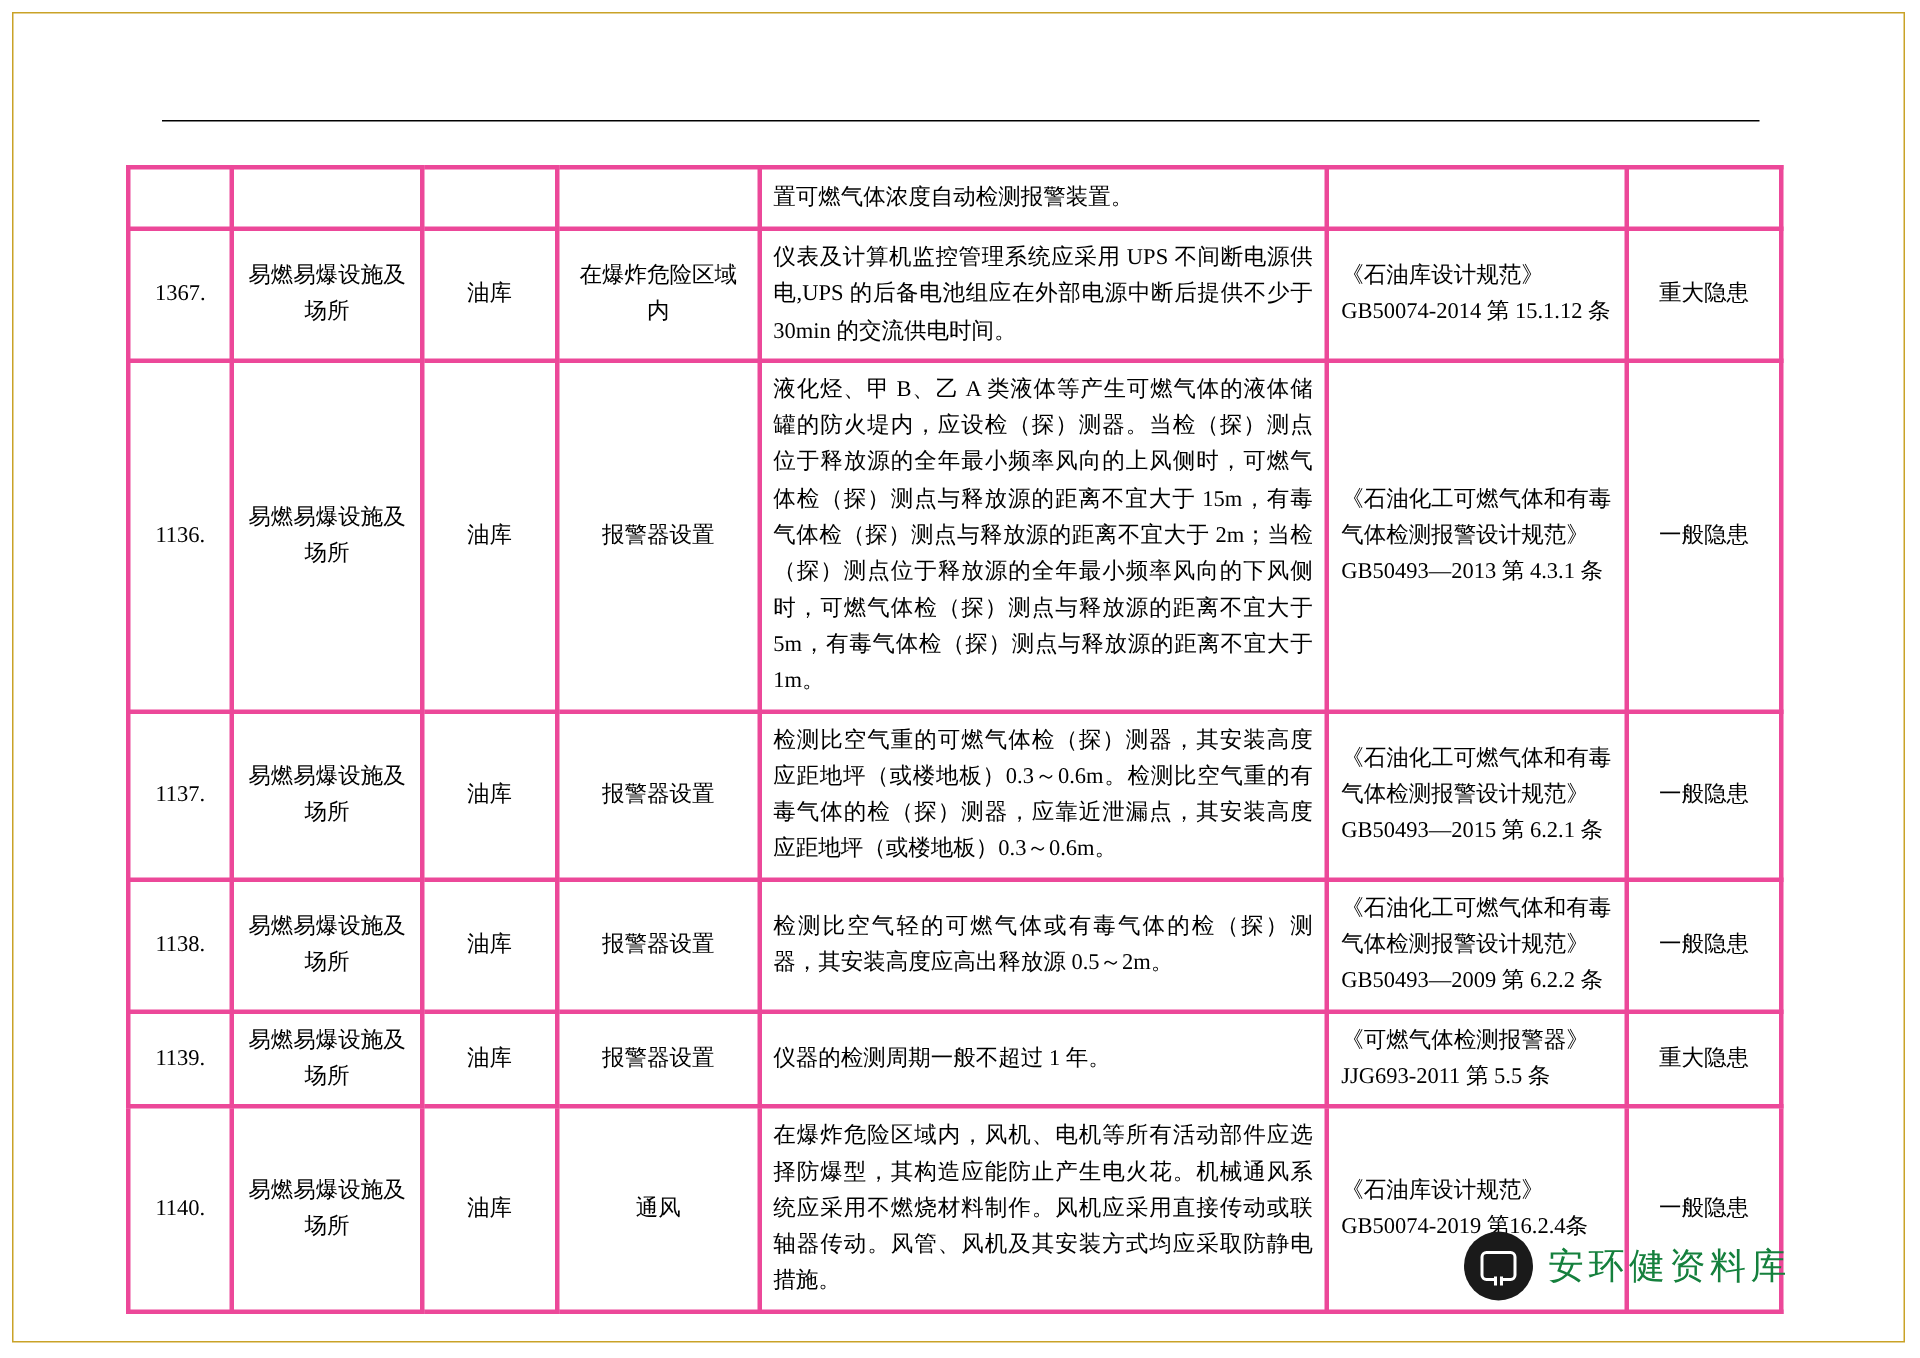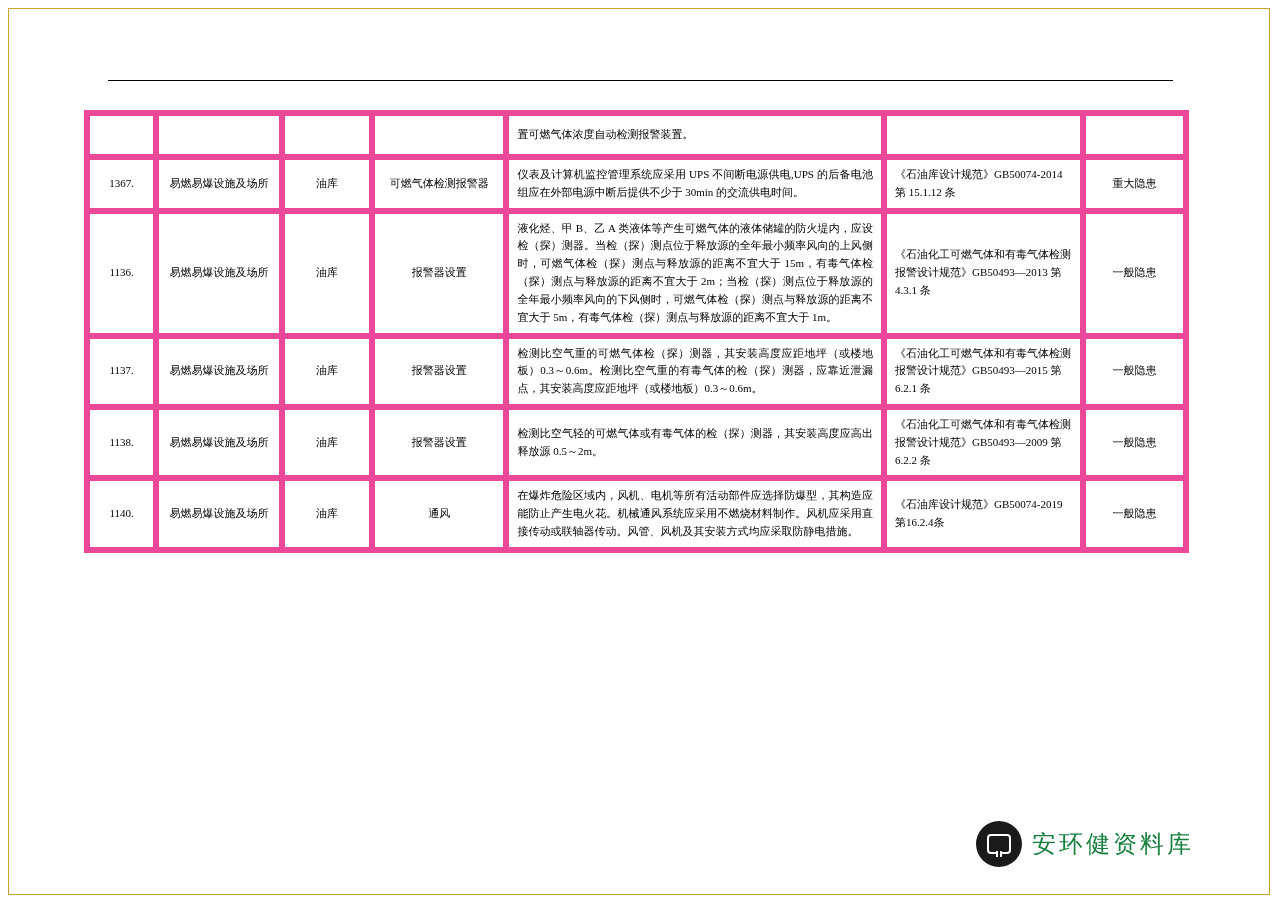--- a/index.html
+++ b/index.html
@@ -34,24 +34,24 @@
   }
   table.doc-table {
     position: absolute;
     left: 84px;
     top: 110px;
     width: 1105px;
     border-collapse: collapse;
     table-layout: fixed;
   }
   table.doc-table td {
-    border: 6px solid #ec4899;
+    border: 3px solid #ec4899;
     vertical-align: middle;
     padding: 6px 8px;
-    font-size: 11px;
+    font-size: 15px;
     line-height: 1.62;
   }
   col.c-no    { width: 66px; }
   col.c-cat   { width: 120px; }
   col.c-place { width: 86px; }
   col.c-item  { width: 128px; }
   col.c-desc  { width: 360px; }
   col.c-ref   { width: 190px; }
   col.c-level { width: 98px; }
 
@@ -130,21 +130,21 @@
       <td class="empty-cell"></td>
       <td class="cell-left">置可燃气体浓度自动检测报警装置。</td>
       <td class="empty-cell"></td>
       <td class="empty-cell"></td>
     </tr>
 
     <tr>
       <td class="cell-center">1367.</td>
       <td class="cell-center">易燃易爆设施及场所</td>
       <td class="cell-center">油库</td>
-      <td class="cell-center">可燃气体检测报警器</td>
+      <td class="cell-center">在爆炸危险区域内</td>
       <td class="cell-just">仪表及计算机监控管理系统应采用 UPS 不间断电源供电,UPS 的后备电池组应在外部电源中断后提供不少于 30min 的交流供电时间。</td>
       <td class="cell-left">《石油库设计规范》GB50074-2014 第 15.1.12 条</td>
       <td class="cell-center">重大隐患</td>
     </tr>
 
     <tr>
       <td class="cell-center">1136.</td>
       <td class="cell-center">易燃易爆设施及场所</td>
       <td class="cell-center">油库</td>
       <td class="cell-center">报警器设置</td>
@@ -166,20 +166,29 @@
     <tr>
       <td class="cell-center">1138.</td>
       <td class="cell-center">易燃易爆设施及场所</td>
       <td class="cell-center">油库</td>
       <td class="cell-center">报警器设置</td>
       <td class="cell-just">检测比空气轻的可燃气体或有毒气体的检（探）测器，其安装高度应高出释放源 0.5～2m。</td>
       <td class="cell-left">《石油化工可燃气体和有毒气体检测报警设计规范》GB50493—2009 第 6.2.2 条</td>
       <td class="cell-center">一般隐患</td>
     </tr>
 
+    <tr>
+      <td class="cell-center">1139.</td>
+      <td class="cell-center">易燃易爆设施及场所</td>
+      <td class="cell-center">油库</td>
+      <td class="cell-center">报警器设置</td>
+      <td class="cell-just">仪器的检测周期一般不超过 1 年。</td>
+      <td class="cell-left">《可燃气体检测报警器》JJG693-2011 第 5.5 条</td>
+      <td class="cell-center">重大隐患</td>
+    </tr>
 
     <tr>
       <td class="cell-center">1140.</td>
       <td class="cell-center">易燃易爆设施及场所</td>
       <td class="cell-center">油库</td>
       <td class="cell-center">通风</td>
       <td class="cell-just">在爆炸危险区域内，风机、电机等所有活动部件应选择防爆型，其构造应能防止产生电火花。机械通风系统应采用不燃烧材料制作。风机应采用直接传动或联轴器传动。风管、风机及其安装方式均应采取防静电措施。</td>
       <td class="cell-left">《石油库设计规范》GB50074-2019 第16.2.4条</td>
       <td class="cell-center">一般隐患</td>
     </tr>

